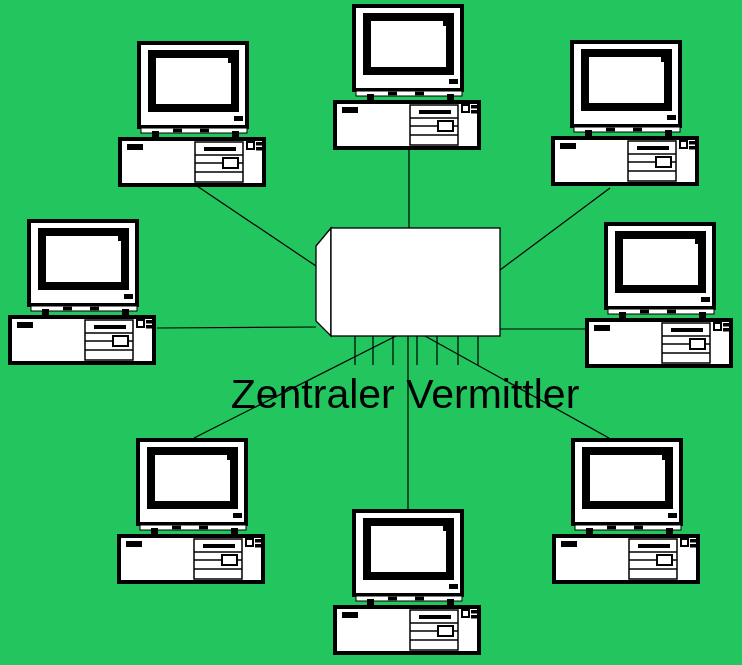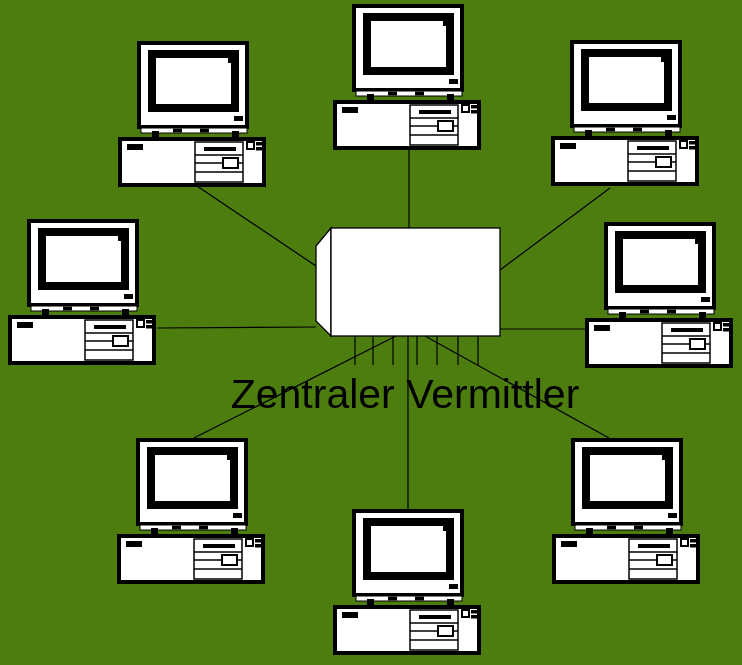--- a/index.html
+++ b/index.html
@@ -1,19 +1,19 @@
 <!DOCTYPE html>
 <html><head>
 <meta charset="utf-8">
 <style>
   html,body{margin:0;padding:0;background:#ffffff;}
   #stage{
     position:relative;
     width:742px;height:665px;
-    background:#4d7c0f;
+    background:#22c55e;
     overflow:hidden;
     font-family:"Liberation Sans","DejaVu Sans",sans-serif;
   }
   #diagram-svg{position:absolute;left:0;top:0;}
   #diagram-label{
     position:absolute;
     transform:translateX(-50%);
     white-space:nowrap;
     color:#000;
     line-height:1;

